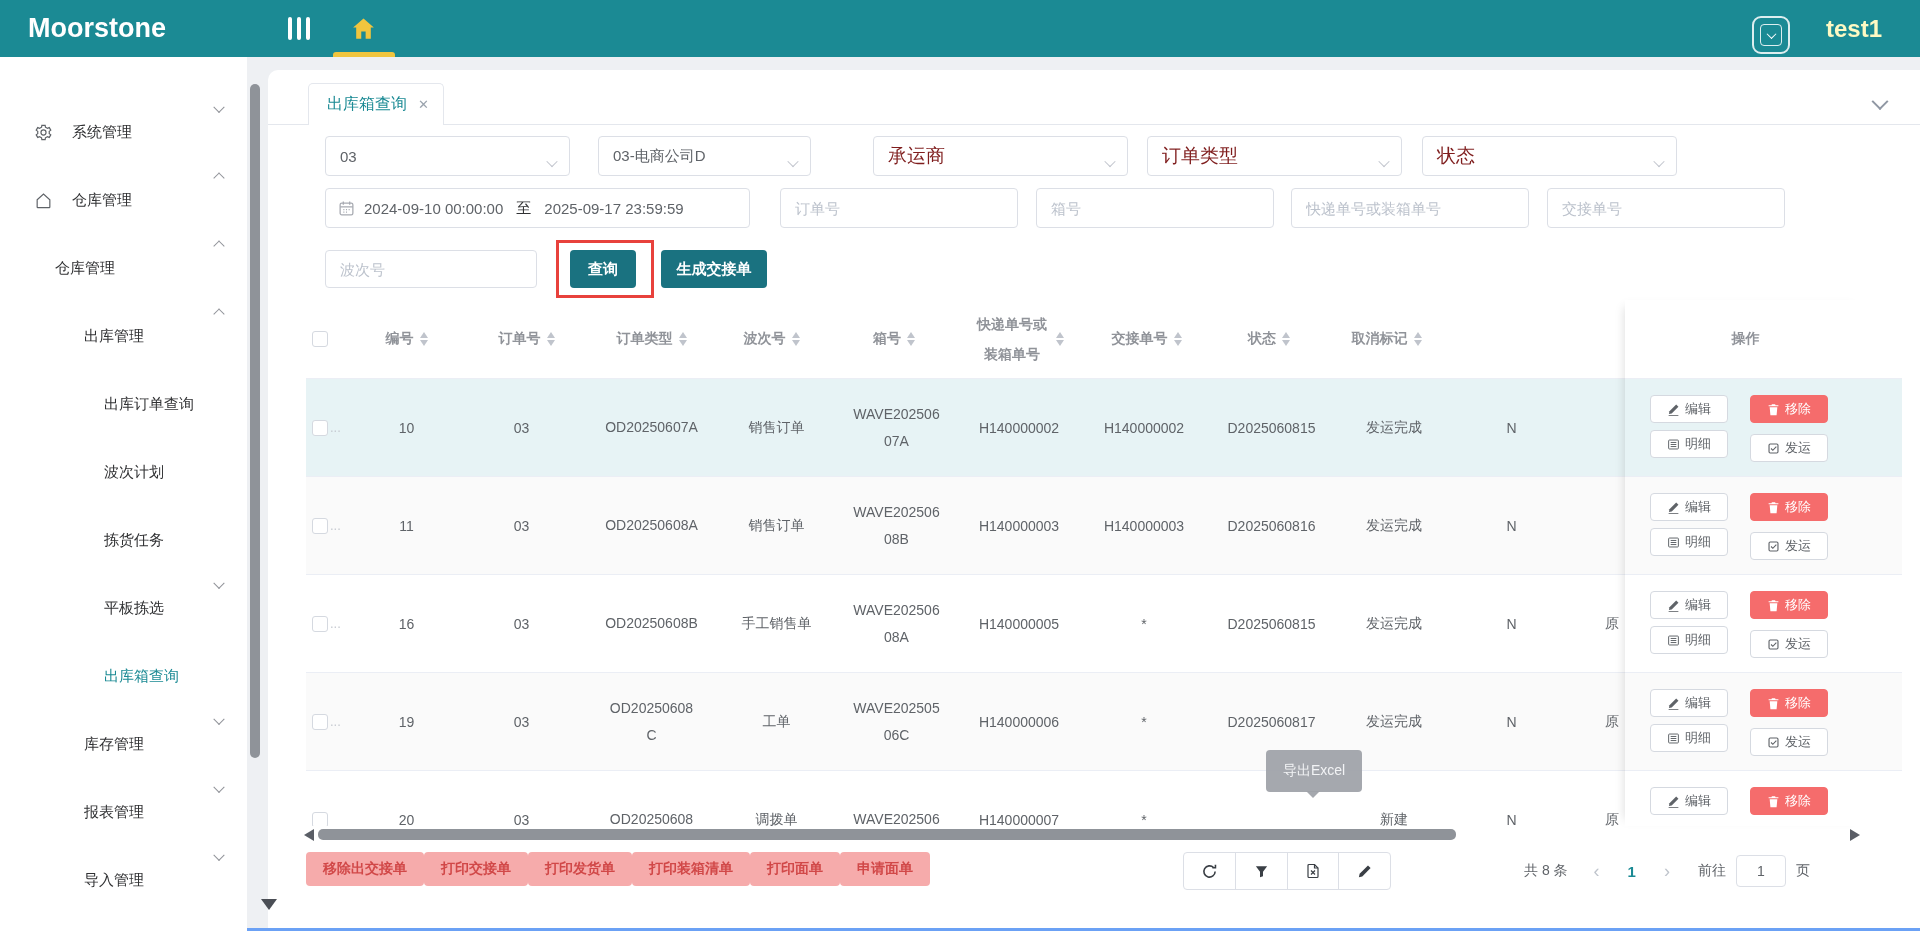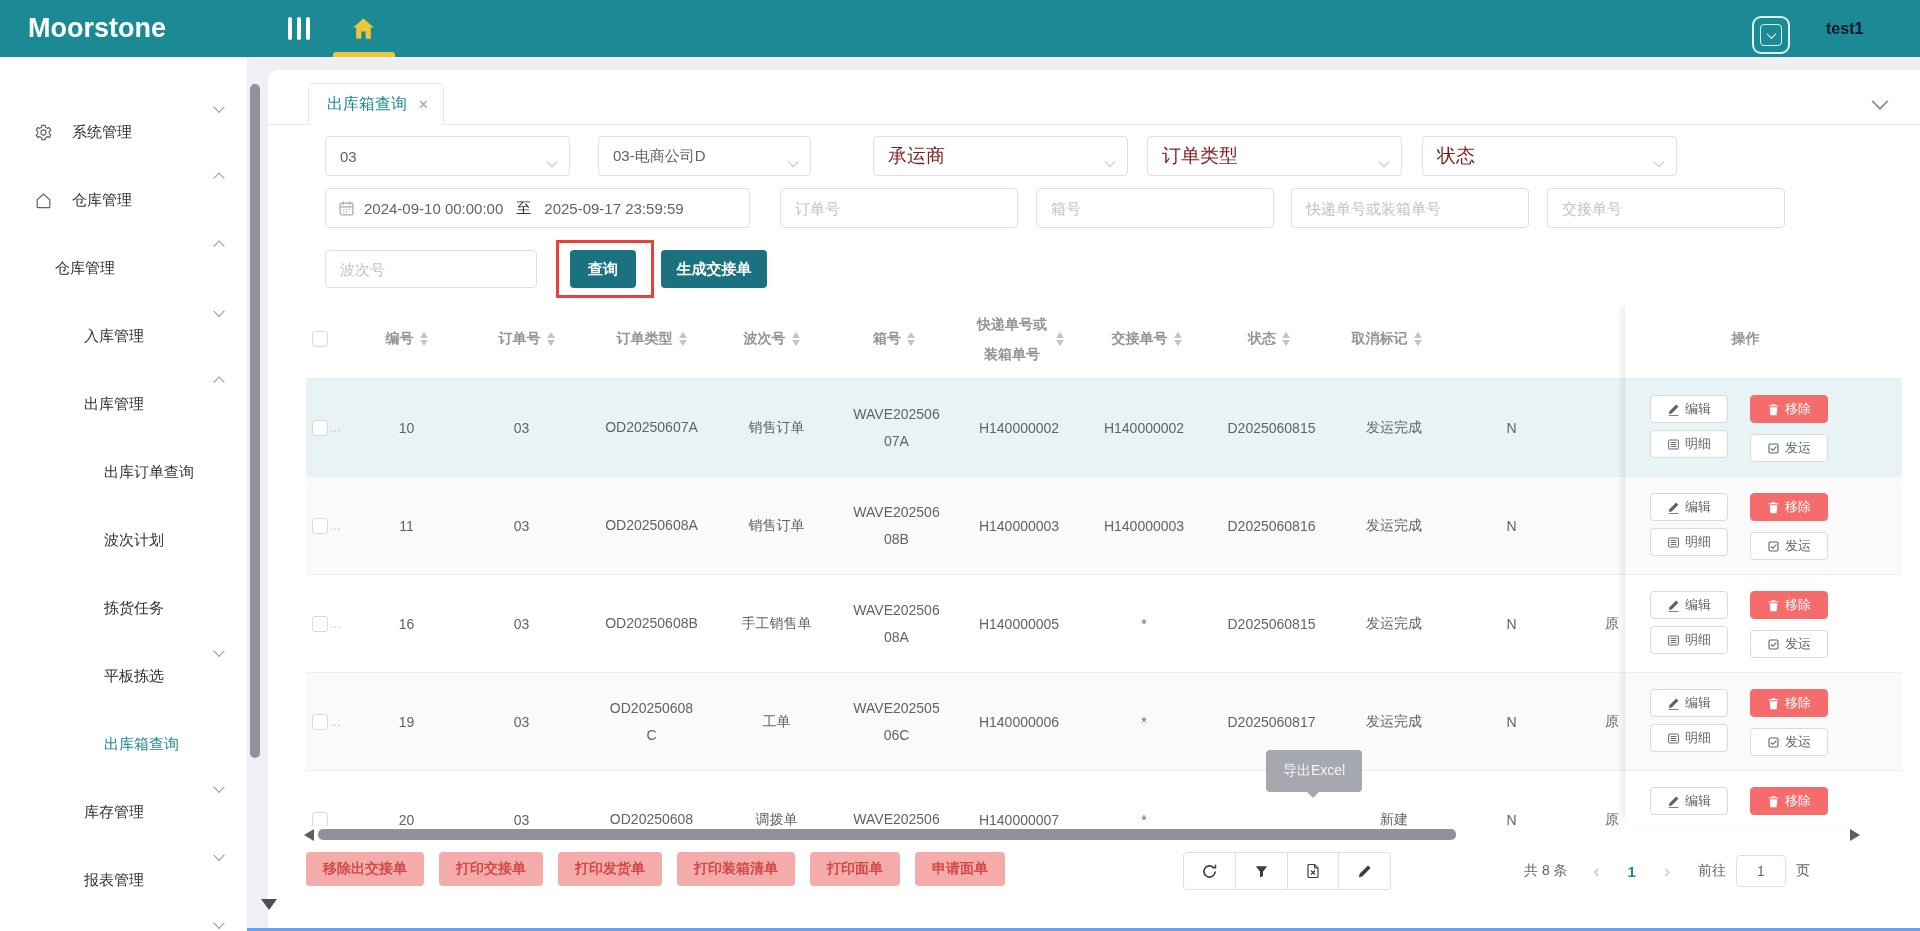--- a/index.html
+++ b/index.html
@@ -12,21 +12,21 @@
   .burger { position:absolute; left:288px; top:17px; display:flex; gap:5px; cursor:pointer; }
   .burger span { width:4px; height:23px; background:#fff; border-radius:2px; }
   .home-wrap { position:absolute; left:350px; top:15px; cursor:pointer; }
   .home-underline { position:absolute; left:333px; top:52px; width:62px; height:5px; background:#f0c53e; border-radius:3px 3px 0 0; }
   .hdr-dd { position:absolute; left:1752px; top:16px; width:38px; height:38px; border:2px solid rgba(255,255,255,.85); border-radius:9px; display:flex; align-items:center; justify-content:center; cursor:pointer; }
   .hdr-dd-inner { width:22px; height:22px; border:1px solid rgba(255,255,255,.85); border-radius:4px; display:flex; align-items:center; justify-content:center; }
   .chev { display:inline-block; width:8px; height:8px; border-right:1.6px solid #909399; border-bottom:1.6px solid #909399; }
   .chev.down { transform:rotate(45deg) translate(-1px,-1px); }
   .chev.up { transform:rotate(-135deg) translate(-1px,-1px); }
   .chev.white { border-color:#fff; width:7px; height:7px; }
-  .user { position:absolute; left:1826px; top:0; line-height:57px; color:#0f172a; font-size:16px; font-weight:bold; }
+  .user { position:absolute; left:1826px; top:0; line-height:57px; color:#fef9c3; font-size:24px; font-weight:bold; }
 
   
   .sidebar { position:absolute; left:0; top:57px; width:247px; height:874px; background:#fff; padding-top:17px; overflow:hidden; z-index:5; }
   .sb-item { position:relative; height:68px; display:flex; align-items:flex-end; font-size:15px; color:#303133; cursor:pointer; }
   .lvl0 { padding-left:34px; }
   .sb-ico { margin-right:19px; color:#5f6368; display:flex; }
   .lvl1 { padding-left:55px; }
   .lvl2 { padding-left:84px; }
   .lvl3 { padding-left:104px; }
   .sb-item.active { color:#1b8a94; }
@@ -97,21 +97,21 @@
   .vsb-down { position:absolute; left:1871px; top:798px; width:0; height:0; border-left:7px solid transparent; border-right:7px solid transparent; border-top:10px solid #5a5e66; cursor:pointer; }
   .hsb-left { position:absolute; left:304px; top:829px; width:0; height:0; border-top:6px solid transparent; border-bottom:6px solid transparent; border-right:10px solid #5a5e66; cursor:pointer; }
   .hsb-thumb { position:absolute; left:318px; top:829px; width:1138px; height:11px; background:#8f9399; border-radius:5px; cursor:pointer; }
   .hsb-right { position:absolute; left:1850px; top:829px; width:0; height:0; border-top:6px solid transparent; border-bottom:6px solid transparent; border-left:10px solid #5a5e66; cursor:pointer; }
 
   
   .tooltip { position:absolute; left:1266px; top:750px; width:96px; height:42px; background:rgba(158,161,168,.93); border-radius:4px; color:#f2f3f5; font-size:14px; display:flex; align-items:center; justify-content:center; z-index:20; }
   .tooltip:after { content:""; position:absolute; left:40px; bottom:-6px; border-left:7px solid transparent; border-right:7px solid transparent; border-top:7px solid rgba(158,161,168,.93); }
 
   
-  .batch { position:absolute; left:306px; top:852px; display:flex; gap:15px; z-index:2; }
+  .batch { position:absolute; left:306px; top:852px; display:flex; z-index:2; }
   .batch button { height:34px; padding:0 17px; background:#f6abab; color:#d14848; border:none; border-radius:4px; font-size:14px; font-family:inherit; font-weight:bold; cursor:not-allowed; }
   .igroup { position:absolute; left:1183px; top:852px; width:208px; height:38px; border:1px solid #dcdfe6; border-radius:4px; display:flex; background:#fff; z-index:2; }
   .icell { flex:1; display:flex; align-items:center; justify-content:center; border-left:1px solid #dcdfe6; cursor:pointer; }
   .icell:first-child { border-left:none; }
   .pager { position:absolute; left:1524px; top:852px; height:38px; display:flex; align-items:center; font-size:14px; color:#5f6368; z-index:2; }
   .pg-total { margin-right:26px; }
   .pg-arrow { color:#bfc4cc; font-size:18px; margin-right:28px; cursor:pointer; }
   .pg-cur { color:#1b8a94; font-weight:bold; font-size:15px; margin-right:28px; cursor:pointer; }
   .pg-goto { margin-right:10px; }
   .pg-input { width:50px; height:32px; border:1px solid #dcdfe6; border-radius:4px; text-align:center; font-size:14px; color:#5f6368; font-family:inherit; margin-right:10px; outline:none; }
@@ -160,24 +160,20 @@
             <svg width="19" height="19" viewBox="0 0 24 24" fill="none" stroke="currentColor" stroke-width="1.5">
               <path d="M4 11l8-7.2L20 11v9.2a.8.8 0 0 1-.8.8H4.8a.8.8 0 0 1-.8-.8z"></path>
             </svg>
           </span>
           <span>仓库管理</span>
           <span class="sb-chev"><i class="chev up"></i></span>
         </div>
         <div class="sb-item lvl1">
           <span>仓库管理</span>
           <span class="sb-chev"><i class="chev up"></i></span>
-        </div>
-        <div class="sb-item lvl2">
-          <span>入库管理</span>
-          <span class="sb-chev"><i class="chev down"></i></span>
         </div>
         <div class="sb-item lvl2">
           <span>出库管理</span>
           <span class="sb-chev"><i class="chev up"></i></span>
         </div>
         <div class="sb-item lvl3">
           <span>出库订单查询</span>
         </div>
         <div class="sb-item lvl3">
           <span>波次计划</span>

